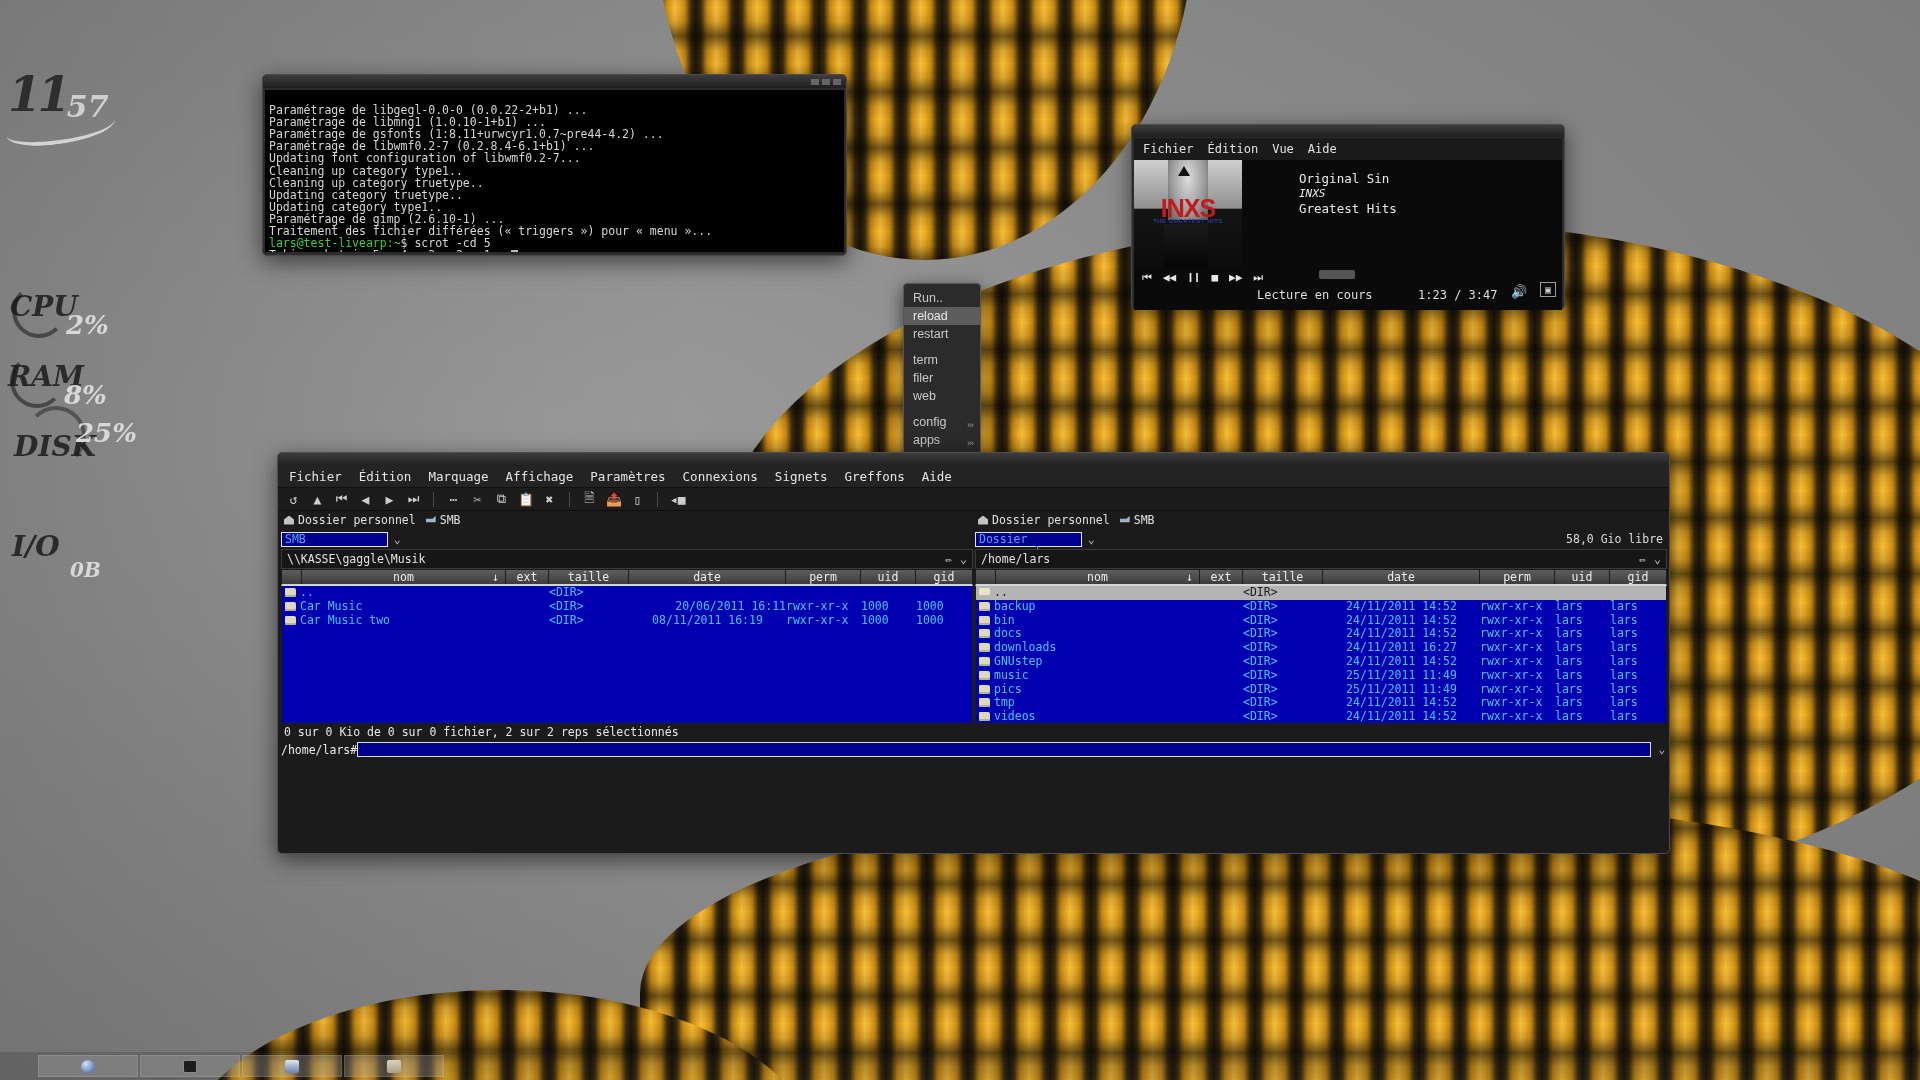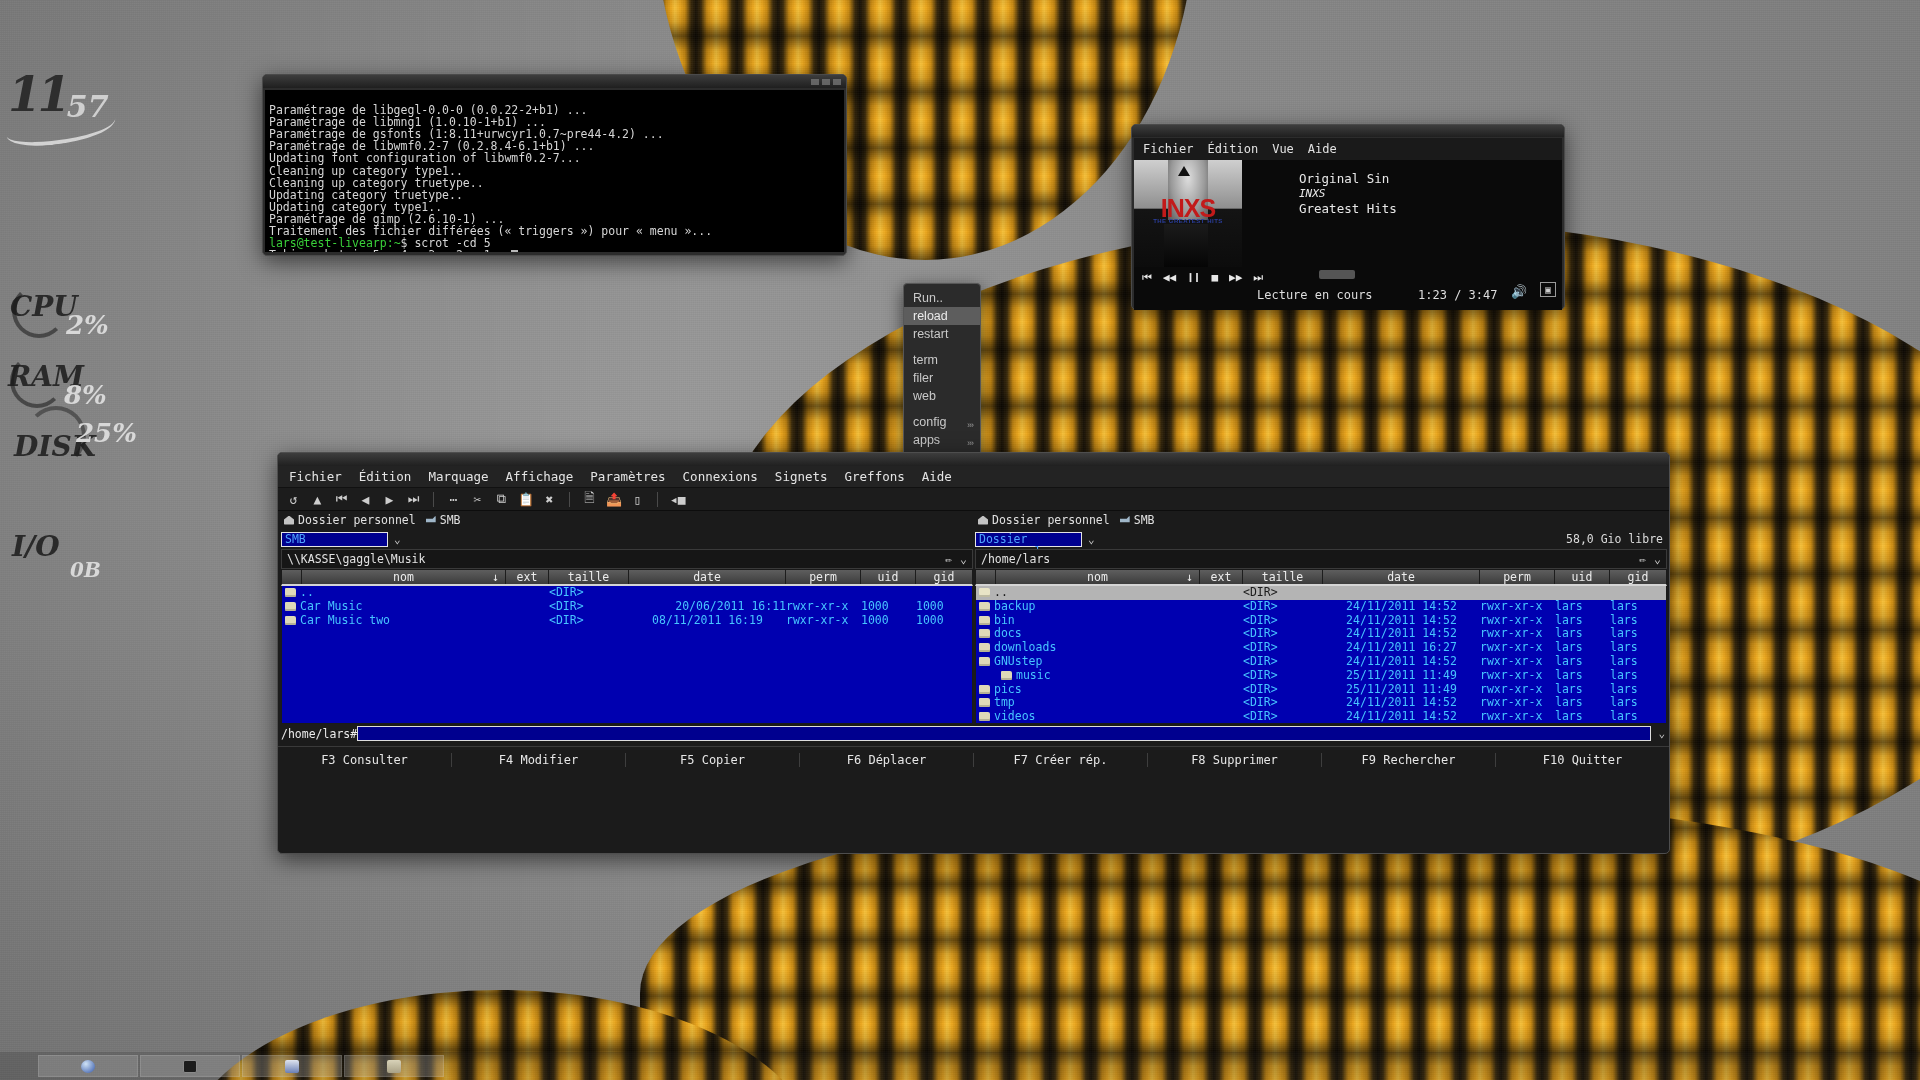--- a/index.html
+++ b/index.html
@@ -442,20 +442,21 @@
         <div class="filerow">
           <div class="c" style="width:224px"><i class="fico"></i><span>Car Music two</span></div>
           <div class="c" style="width:43px"></div>
           <div class="c" style="width:80px">&lt;DIR&gt;</div>
           <div class="c" style="width:157px;text-align:center">08/11/2011 16:19</div>
           <div class="c" style="width:75px">rwxr-xr-x</div>
           <div class="c" style="width:55px">1000</div>
           <div class="c" style="width:56px">1000</div>
         </div>
       </div>
+      <div class="statusline">0  sur 0  Kio de 0 sur 0 fichier, 2 sur 2 reps sélectionnés</div>
     </div>
 
     <div class="pane">
       <div class="tabrow">
         <span class="t">
           <i class="mini-ico home"></i>
           <span>Dossier personnel</span>
         </span>
         <span class="t">
           <i class="mini-ico smb"></i>
@@ -533,21 +534,21 @@
           <div class="filerow">
             <div class="c" style="width: 224px;"><i class="fico"></i><span>GNUstep</span></div>
             <div class="c" style="width: 43px;"></div>
             <div class="c" style="width: 80px;">&lt;DIR&gt;</div>
             <div class="c" style="width: 157px; text-align: center;">24/11/2011 14:52</div>
             <div class="c" style="width: 75px;">rwxr-xr-x</div>
             <div class="c" style="width: 55px;">lars</div>
             <div class="c" style="width: 56px;">lars</div>
           </div>
           <div class="filerow">
-            <div class="c" style="width: 224px; padding-left: 22px;"><i class="fico"></i><span>music</span></div>
+            <div class="c" style="width: 224px;"><i class="fico"></i><span>music</span></div>
             <div class="c" style="width: 43px;"></div>
             <div class="c" style="width: 80px;">&lt;DIR&gt;</div>
             <div class="c" style="width: 157px; text-align: center;">25/11/2011 11:49</div>
             <div class="c" style="width: 75px;">rwxr-xr-x</div>
             <div class="c" style="width: 55px;">lars</div>
             <div class="c" style="width: 56px;">lars</div>
           </div>
           <div class="filerow">
             <div class="c" style="width: 224px;"><i class="fico"></i><span>pics</span></div>
             <div class="c" style="width: 43px;"></div>
@@ -578,30 +579,20 @@
         </div>
     </div>
   </div>
 
   <div class="cmdrow">
     <span class="cmdprompt">/home/lars#</span>
     <div class="cmdinput"></div>
     <span class="cmdchev">⌄</span>
   </div>
 
-  <div id="fnkeys">
-    <div class="fk">F3 Consulter</div>
-    <div class="fk">F4 Modifier</div>
-    <div class="fk">F5 Copier</div>
-    <div class="fk">F6 Déplacer</div>
-    <div class="fk">F7 Créer rép.</div>
-    <div class="fk">F8 Supprimer</div>
-    <div class="fk">F9 Rechercher</div>
-    <div class="fk">F10 Quitter</div>
-  </div>
 </div>
 
 <div id="taskbar">
   <div class="tbitem">
       <i class="tsk-ico globe"></i>
     </div>
   <div class="tbitem">
       <i class="tsk-ico term"></i>
     </div>
   <div class="tbitem">

